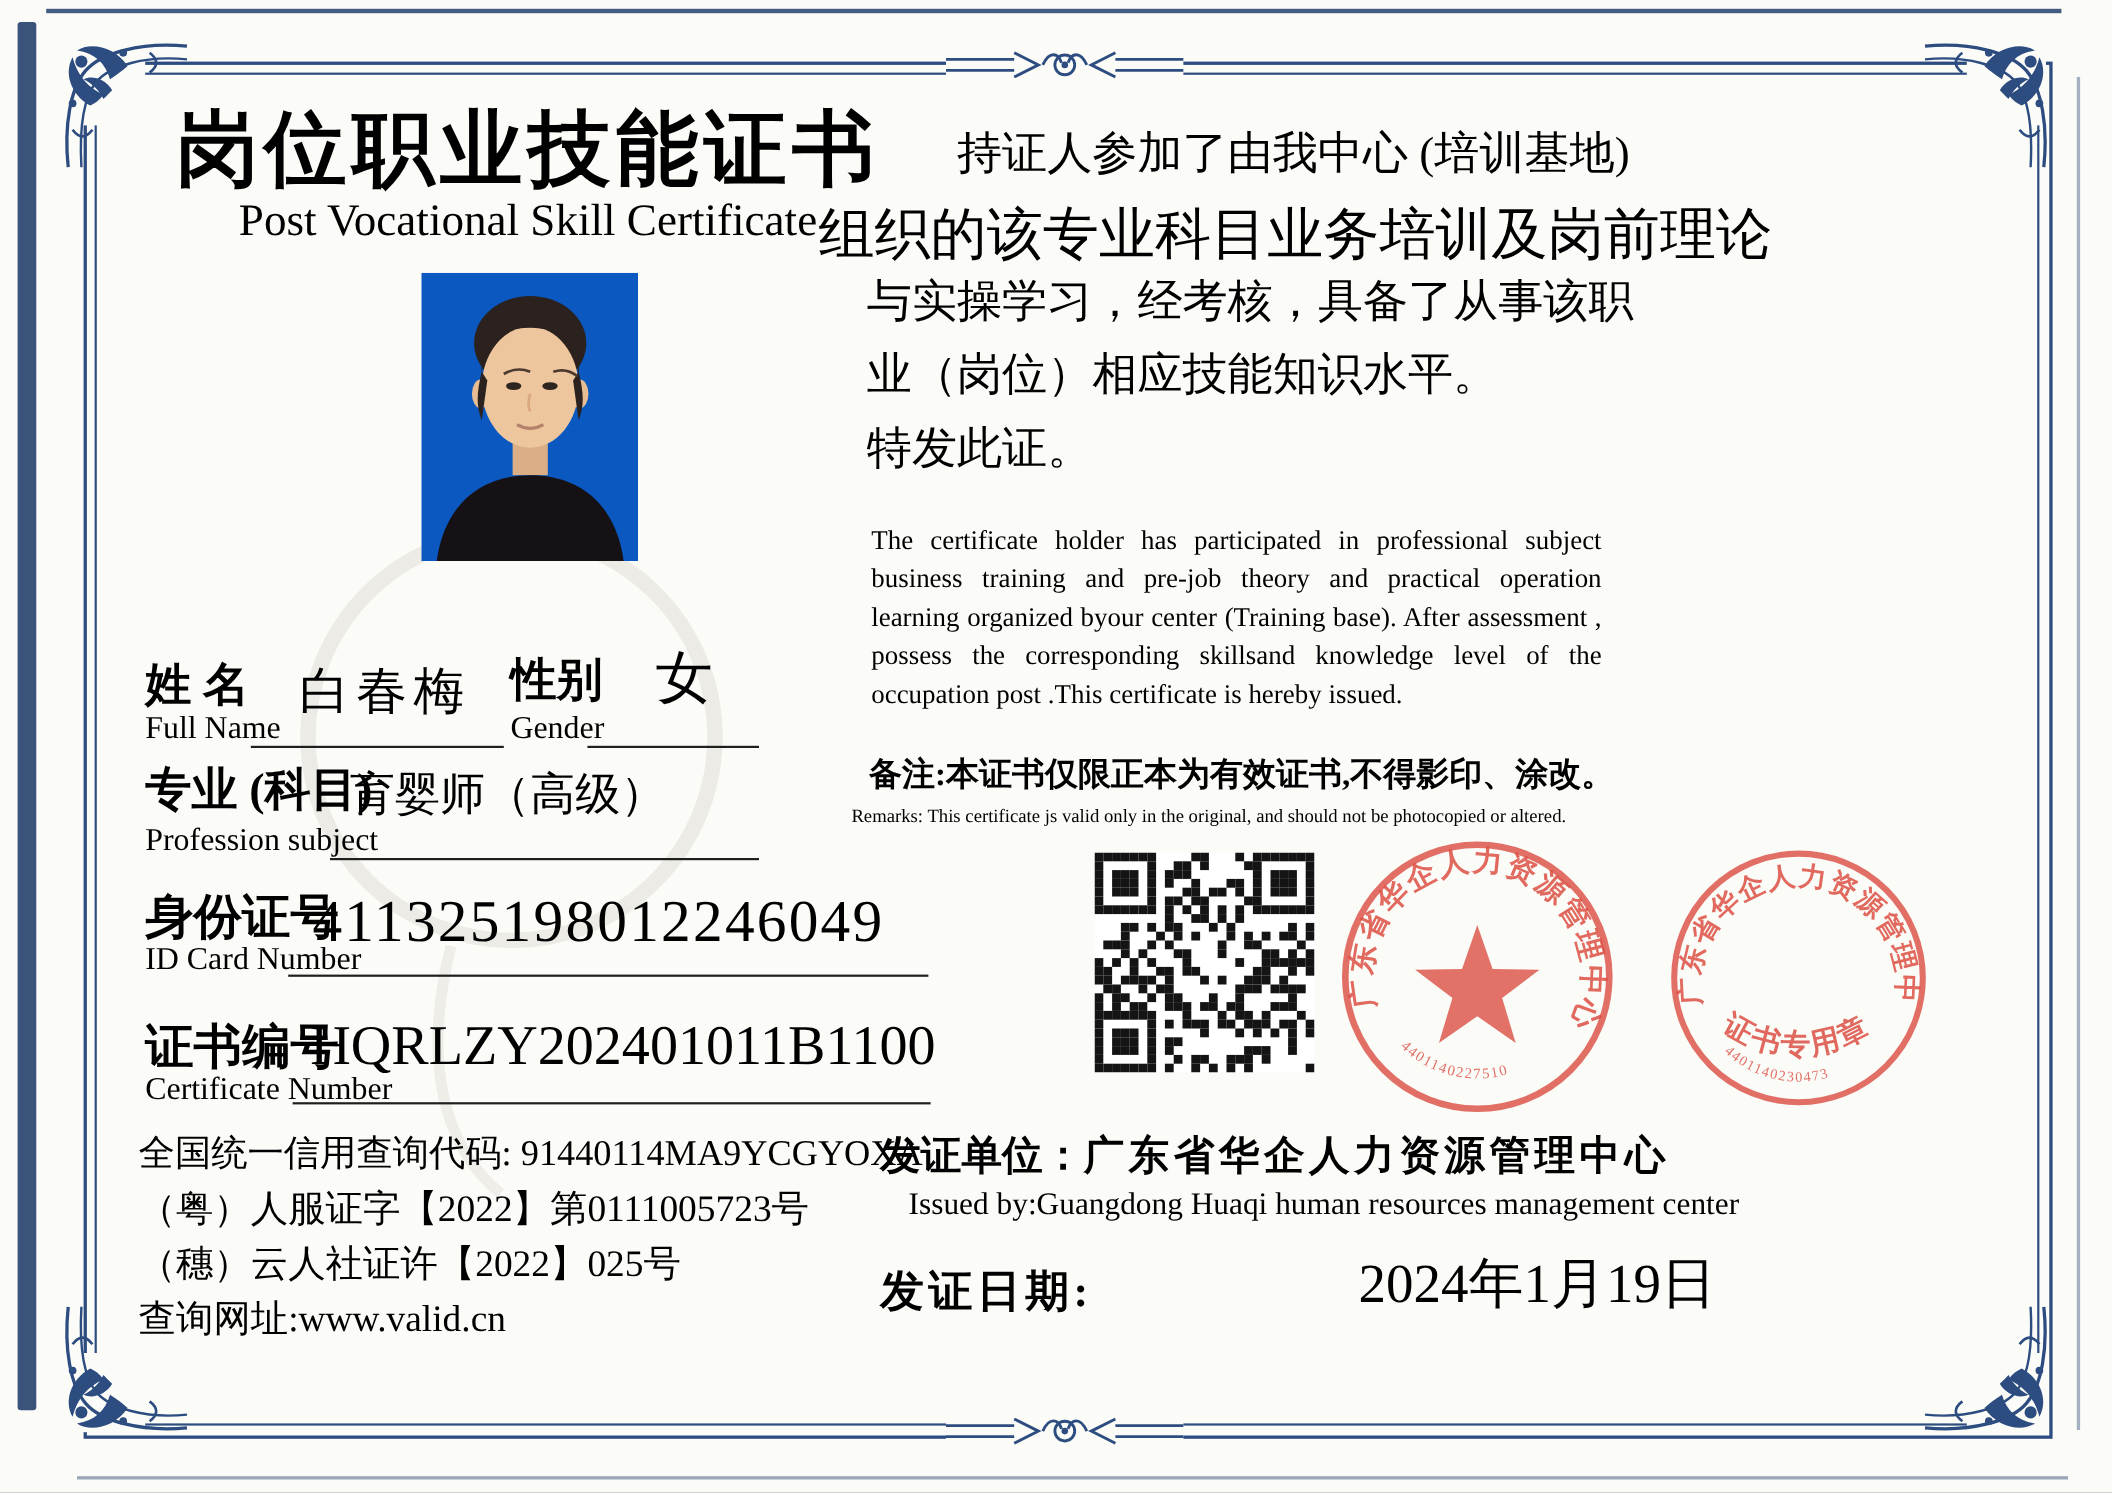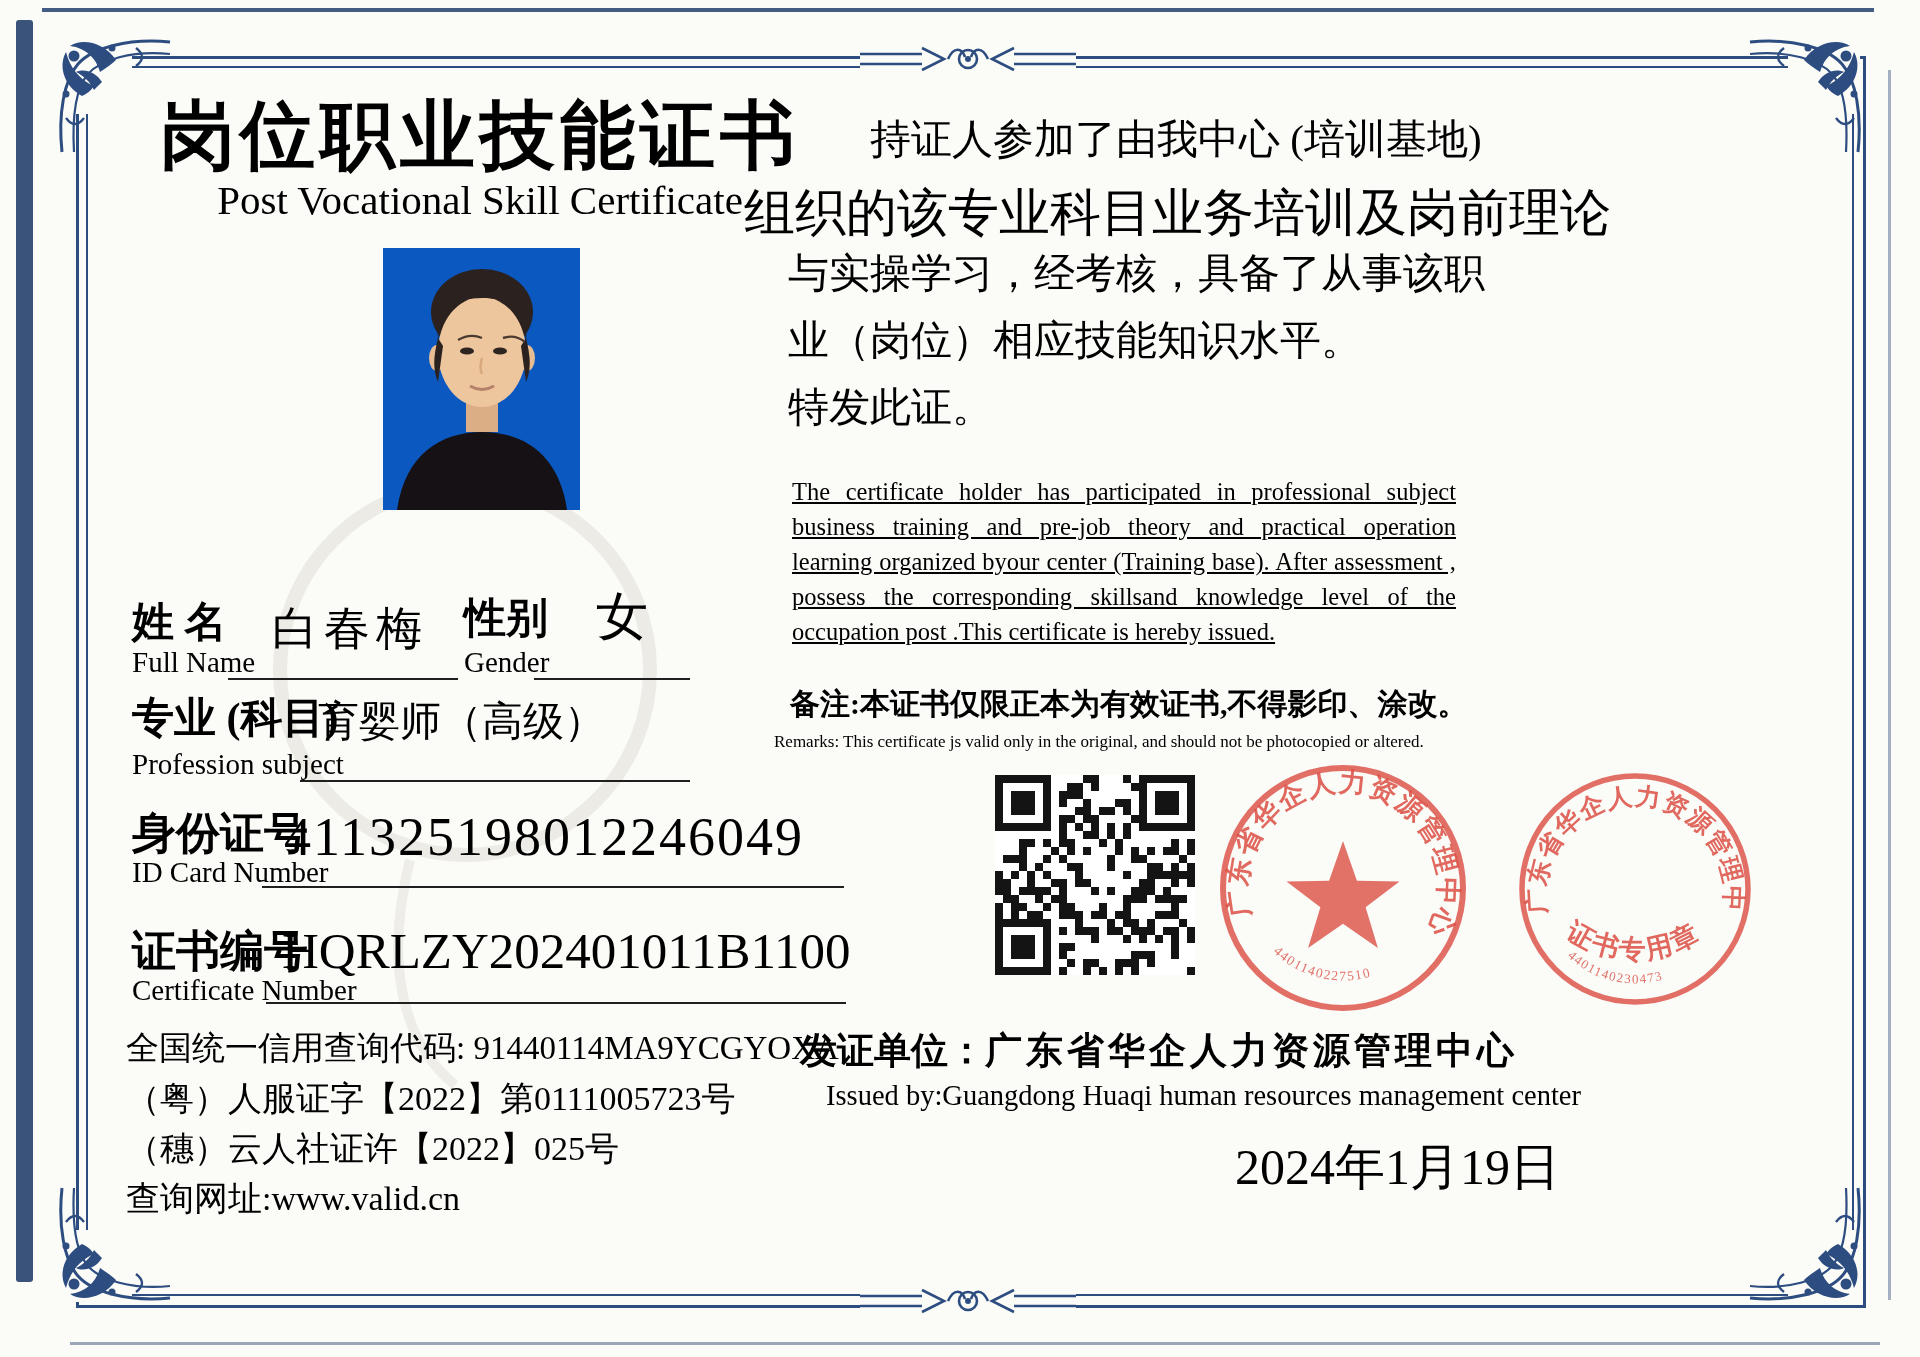--- a/index.html
+++ b/index.html
@@ -6,21 +6,21 @@
   .page{position:relative;width:1920px;height:1357px;background:#fbfbf8;overflow:hidden;
         font-family:"Liberation Serif","DejaVu Serif",serif;color:#000000;}
   .abs{position:absolute;white-space:nowrap;}
   .frame{position:absolute;border:3px solid #2d4d80;}
   .frame.inner{border-width:2px;}
   .mask{position:absolute;background:#fbfbf8;}
   .uline{position:absolute;height:2px;background:#1f1f1f;}
   .zh-label{font-weight:600;}
   .en-label{font-size:29px;}
   .center{text-align:center;}
-  .justify{white-space:normal;text-align:justify;text-decoration:underline;}
+  .justify{white-space:normal;text-align:justify;}
   .edge{position:absolute;background:#24406d;}
 </style>
 </head>
 <body>
 
 <div class="page">
 
   <div class="edge" style="left:42px;top:8px;width:1832px;height:4px;opacity:.85"></div>
   <div class="edge" style="left:16px;top:20px;width:17px;height:1262px;opacity:.9;border-radius:3px"></div>
   <div class="edge" style="left:1888px;top:70px;width:3px;height:1230px;opacity:.4"></div>
@@ -486,15 +486,16 @@
     <text font-size="13" letter-spacing="1.5" fill="#dc4f44" opacity="0.8">
       <textPath href="#s2bot" startOffset="14">4401140230473</textPath>
     </text>
   </svg>
 
   <div class="abs" style="left:800px;top:1026px;font-size:37px;font-weight:600">
     <span>发证单位：</span><span style="letter-spacing:4px">广东省华企人力资源管理中心</span>
   </div>
   <div class="abs" style="left:826px;top:1080px;font-size:28.5px">Issued by:Guangdong Huaqi human resources management center</div>
 
+  <div class="abs" style="left:800px;top:1146px;font-size:40px;font-weight:600;letter-spacing:4px">发证日期:</div>
   <div class="abs" style="left:1235px;top:1134px;font-size:50px">2024年1月19日</div>
 
 </div>
 
 </body></html>

